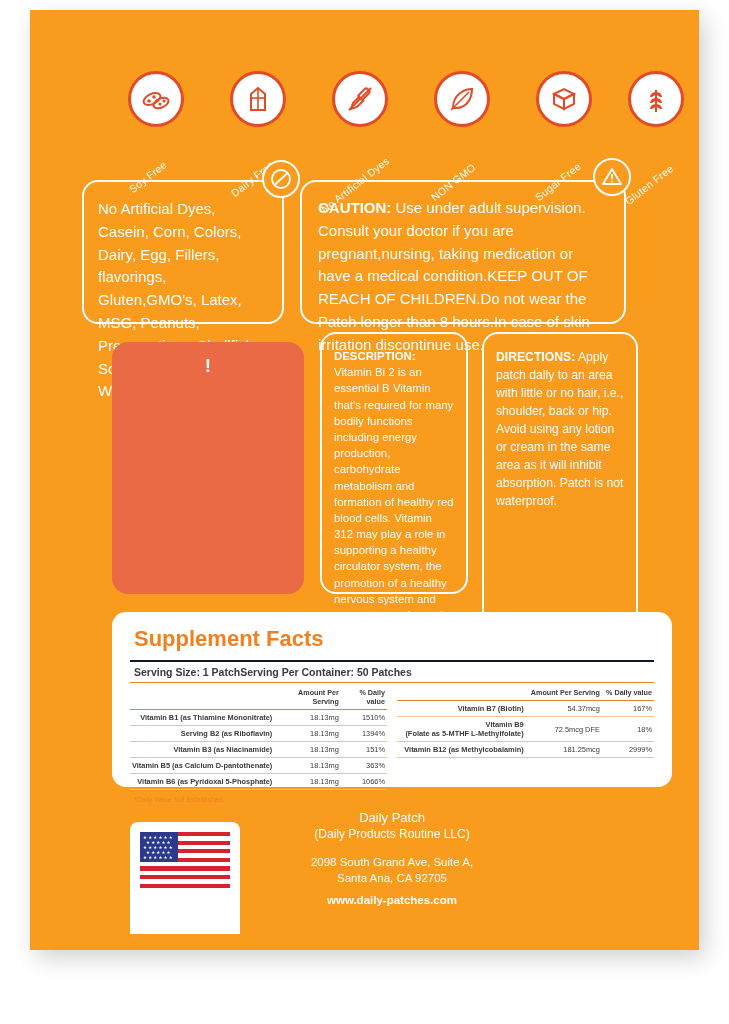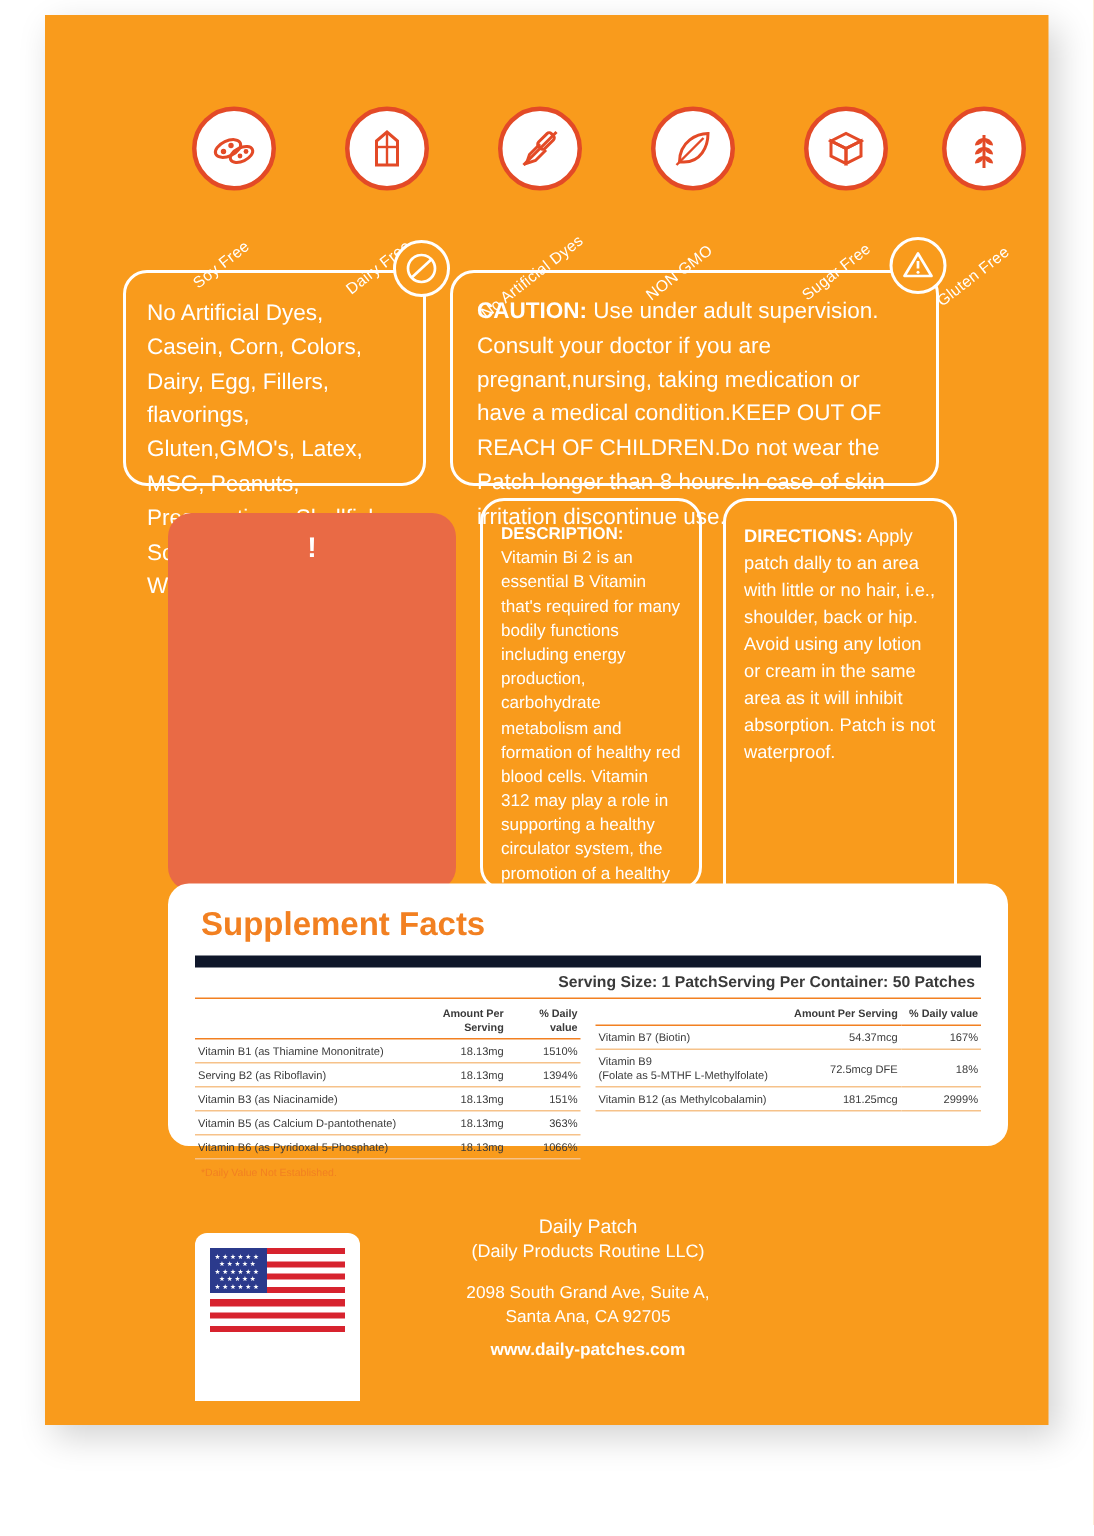--- a/index.html
+++ b/index.html
@@ -113,38 +113,38 @@
     text-align: center;
     font-size: 19px;
     font-weight: bold;
     color: #ffffff;
   }
 
   
   .sf {
     position: absolute;
     left: 82px;
-    top: 579px;
+    top: 602px;
     width: 560px;
     height: 175px;
     background: #ffffff;
     border-radius: 14px;
     box-sizing: border-box;
     padding: 12px 18px 10px 18px;
   }
   .sf-title {
     color: #F28021;
     font-size: 22px;
     font-weight: bold;
     margin: 2px 0 8px 4px;
   }
   .sf-serving {
     display: flex;
-    justify-content: flex-end;
-    border-top: 8px solid #0f172a;
+    justify-content: flex-start;
+    border-top: 2px solid #0f172a;
     border-bottom: 1px solid #F28021;
     padding: 4px 4px;
     font-size: 10.5px;
     font-weight: bold;
     color: #3a3a3a;
   }
   .sf-cols {
     display: flex;
     gap: 10px;
     margin-top: 2px;
@@ -163,21 +163,21 @@
     font-size: 7.2px;
     border-bottom: 1px solid #F28021;
   }
   table.sf-table th.l { text-align: left; }
   table.sf-table td {
     padding: 3px 2px;
     border-bottom: 1px solid #F6C28A;
     text-align: right;
     white-space: nowrap;
   }
-  table.sf-table td.l { text-align: left; }
+  table.sf-table td.l { text-align: right; font-weight: bold; }
   .sf-note {
     margin-top: 6px;
     font-size: 7px;
     color: #F28021;
     padding-left: 4px;
   }
 
   
   .footer {
     position: absolute;

